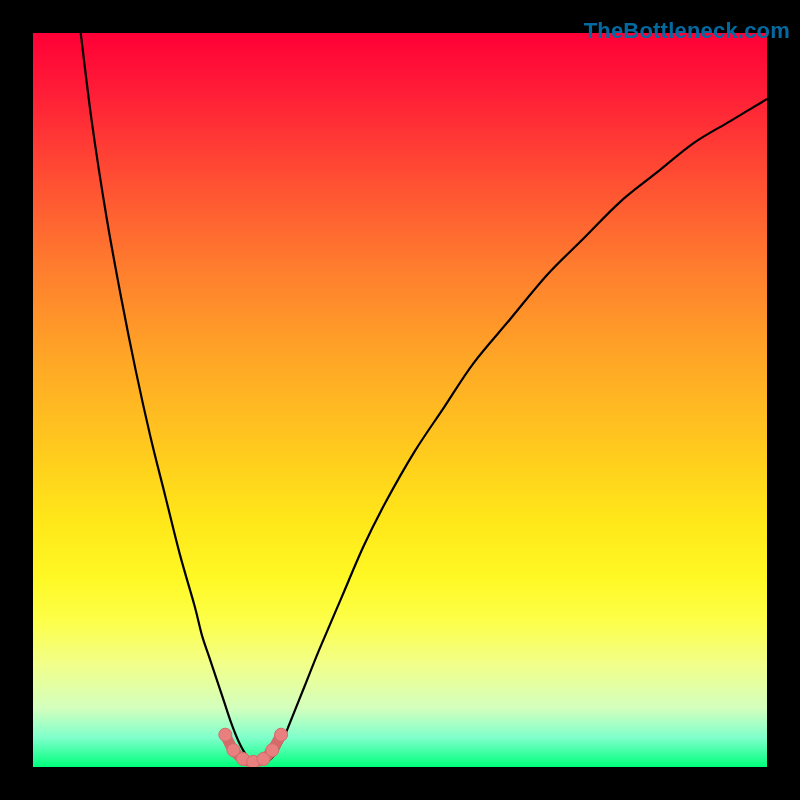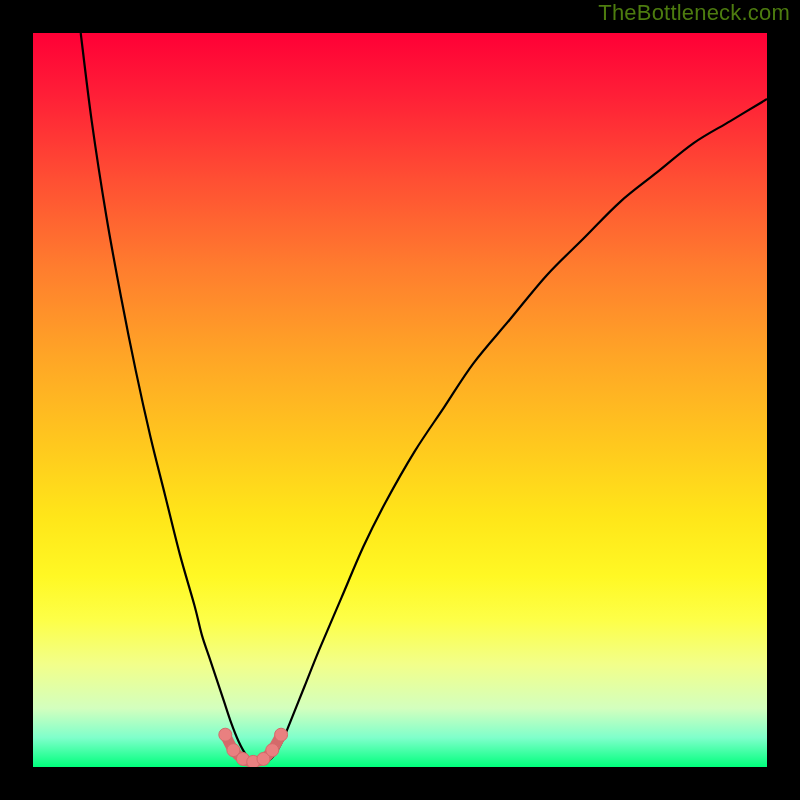--- a/index.html
+++ b/index.html
@@ -53,25 +53,25 @@
   .curves {
     position: absolute;
     left: 0;
     top: 0;
     width: 734px;
     height: 734px;
     pointer-events: none;
   }
   .watermark {
     position: absolute;
-    top: 0;
+    top: 18px;
     right: 10px;
-    color: #4d7c0f;
+    color: #0369a1;
     font-size: 22px;
-    font-weight: 400;
+    font-weight: 700;
     letter-spacing: 0.2px;
   }
 </style>
 </head>
 <body>
 
 <div class="frame">
   <div class="plot">
     <div class="gradient"></div>
     <svg class="curves" viewBox="0 0 734 734" preserveAspectRatio="none">

